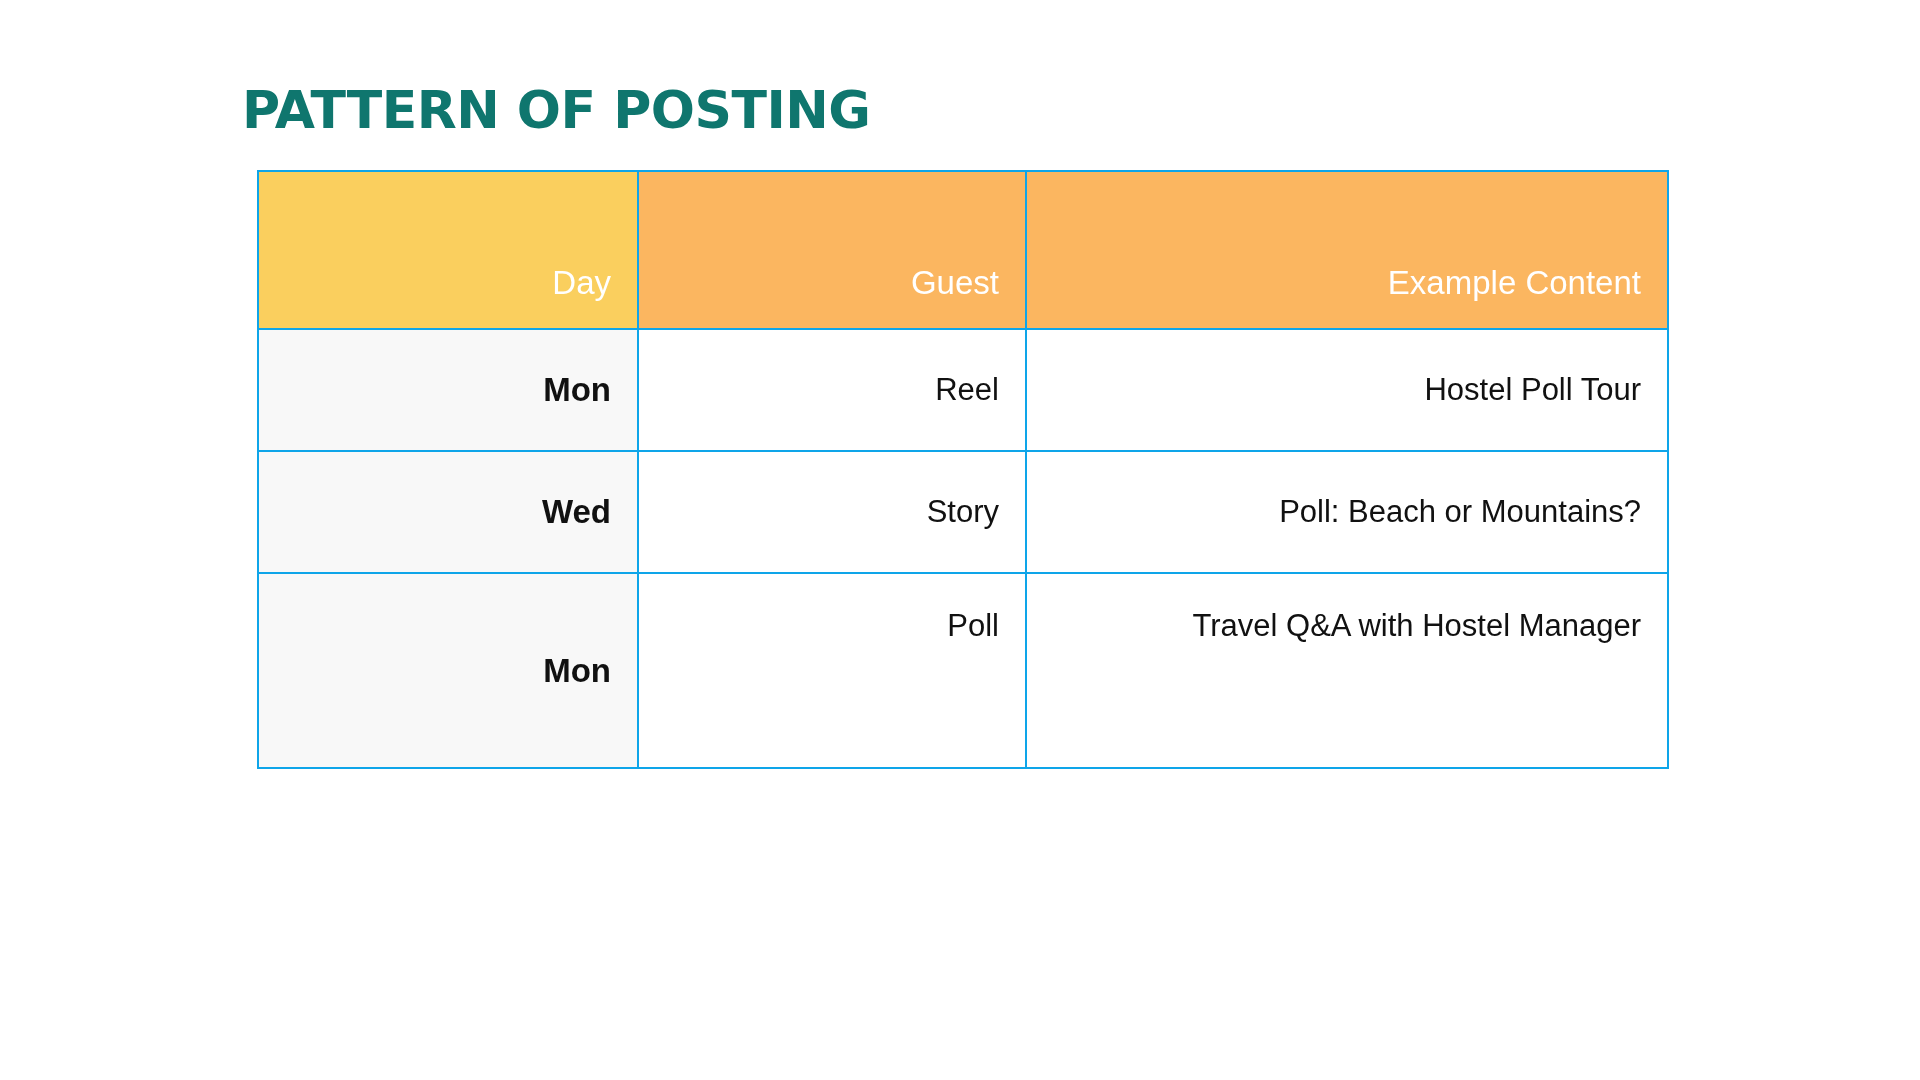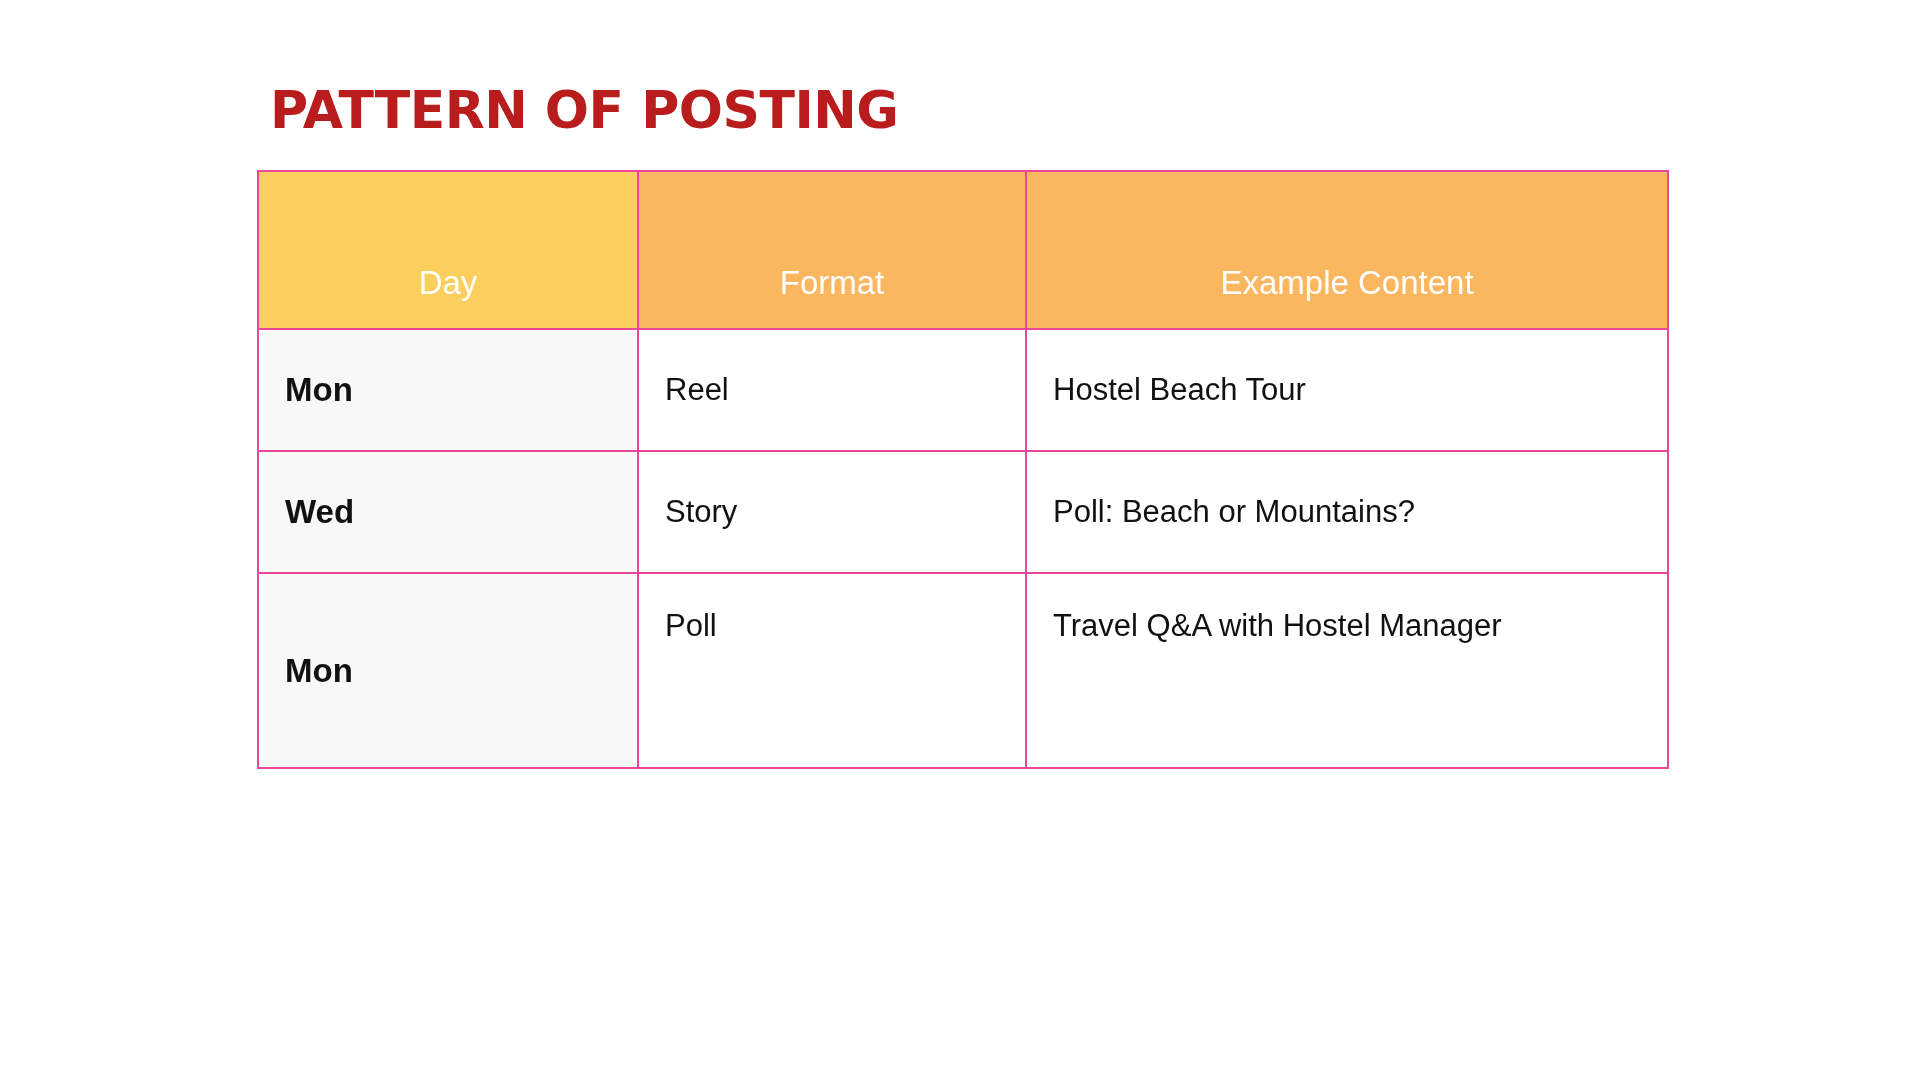--- a/index.html
+++ b/index.html
@@ -15,48 +15,49 @@
   }
   .page {
     position: relative;
     width: 1920px;
     height: 1080px;
     background: #ffffff;
   }
 
   .page-title {
     position: absolute;
-    left: 270px;
+    left: 242px;
     top: 84px;
     font-family: "DejaVu Sans", sans-serif;
     font-size: 52px;
     font-weight: 700;
     letter-spacing: -0.5px;
-    color: #b91c1c;
+    color: #0f766e;
     line-height: 1;
     white-space: nowrap;
   }
 
   .posting-table {
     position: absolute;
     left: 257px;
     top: 170px;
     width: 1410px;
     border-collapse: collapse;
     table-layout: fixed;
   }
 
   .posting-table col.col-day    { width: 380px; }
   .posting-table col.col-format { width: 388px; }
   .posting-table col.col-example{ width: 642px; }
 
   .posting-table th,
   .posting-table td {
-    border: 2px solid #ec4899;
+    border: 2px solid #0ea5e9;
     padding: 0 26px;
+    text-align: right;
     vertical-align: middle;
     font-size: 31px;
     color: #111111;
     font-weight: 400;
   }
 
   .posting-table thead th {
     height: 130px;
     font-size: 33px;
     font-weight: 400;
@@ -100,29 +101,29 @@
 
   <table class="posting-table">
     <colgroup>
       <col class="col-day">
       <col class="col-format">
       <col class="col-example">
     </colgroup>
     <thead>
       <tr>
         <th class="head-day">Day</th>
-        <th class="head-format">Format</th>
+        <th class="head-format">Guest</th>
         <th class="head-example">Example Content</th>
       </tr>
     </thead>
     <tbody>
       <tr>
         <td class="cell-day">Mon</td>
         <td class="cell-format">Reel</td>
-        <td class="cell-example">Hostel Beach Tour</td>
+        <td class="cell-example">Hostel Poll Tour</td>
       </tr>
       <tr>
         <td class="cell-day">Wed</td>
         <td class="cell-format">Story</td>
         <td class="cell-example">Poll: Beach or Mountains?</td>
       </tr>
       <tr class="tall-row">
         <td class="cell-day">Mon</td>
         <td class="cell-format">Poll</td>
         <td class="cell-example">Travel Q&amp;A with Hostel Manager</td>

